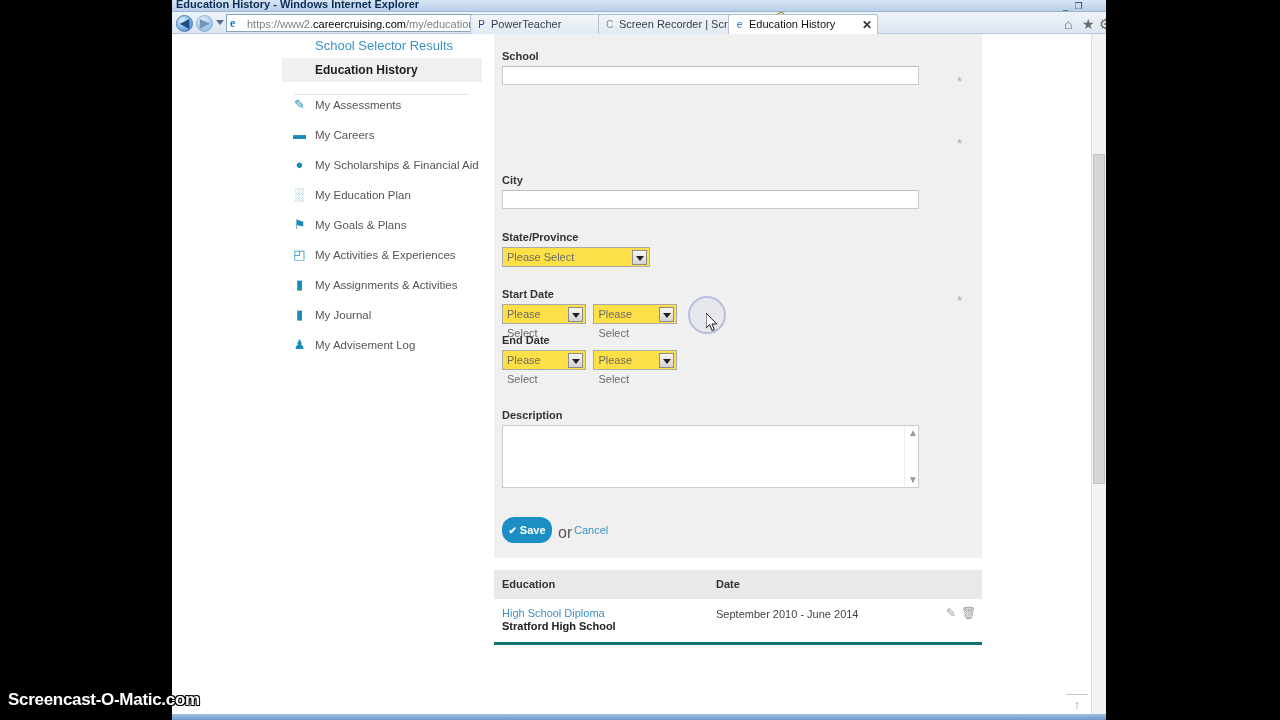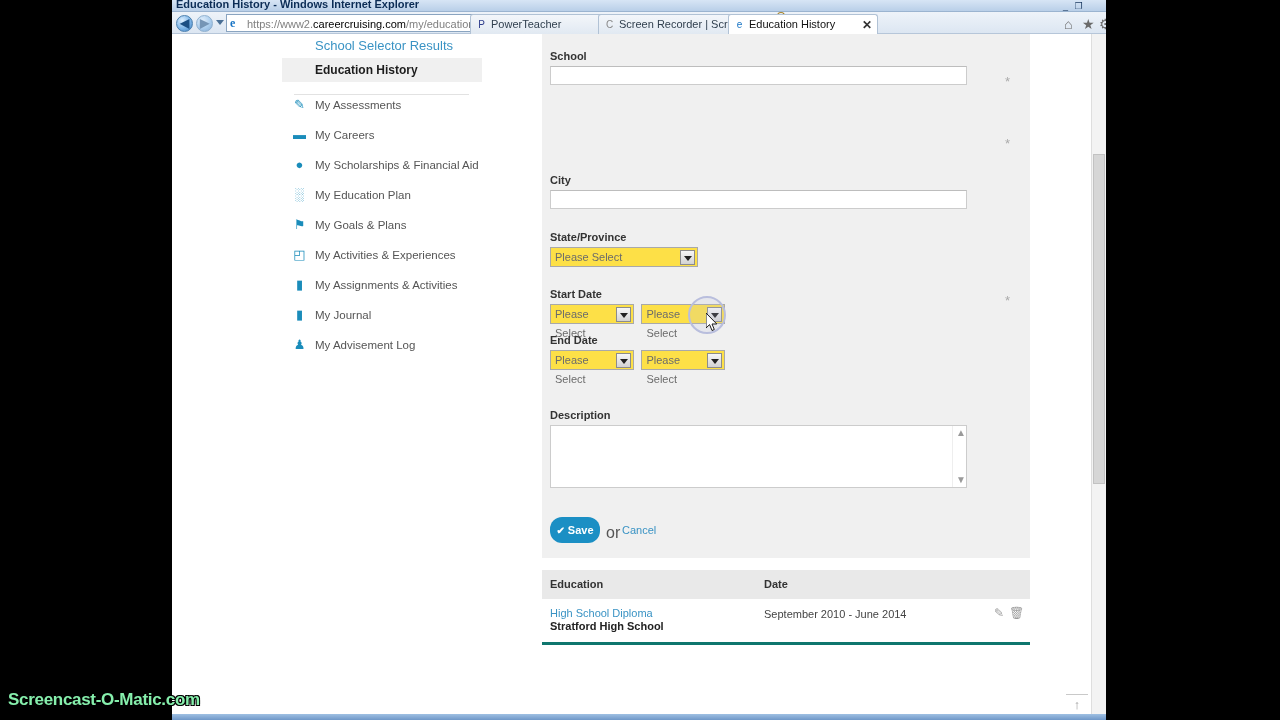--- a/index.html
+++ b/index.html
@@ -155,21 +155,21 @@
     position: relative; height: 30px; line-height: 30px;
     padding-left: 33px; font-size: 11.5px; color: #555;
   }
   .nav-item .nav-icon {
     position: absolute; left: 10px; top: 7px; width: 15px; height: 15px;
     color: #1a8cba; font-size: 13px; line-height: 15px; text-align: center;
   }
 
   
   #main-panel {
-    position: absolute; left: 322px; top: 0; width: 488px; margin-left: 48px;
+    position: absolute; left: 322px; top: 0; width: 488px;
   }
   #form-card {
     position: relative; width: 488px; height: 524px;
     background: #f0f0f0;
   }
   .field { position: absolute; left: 8px; }
   .field-label {
     font-size: 11px; font-weight: bold; color: #333; margin-bottom: 4px;
   }
   .text-input {
@@ -288,21 +288,21 @@
     border: 2px solid #b9bedd; background: rgba(190,196,226,.18);
   }
   #mouse-cursor {
     position: absolute; left: 534px; top: 279px;
     width: 12px; height: 19px;
   }
 
   
   #watermark {
     position: absolute; left: 8px; bottom: 10px;
-    font-size: 17px; font-weight: bold; color: #86efac;
+    font-size: 17px; font-weight: bold; color: #ffffff;
     letter-spacing: -.3px;
     text-shadow: 1px 1px 0 #000, -1px 1px 0 #000, 1px -1px 0 #000, -1px -1px 0 #000;
   }
   #taskbar-strip {
     position: absolute; left: 172px; bottom: 0; width: 934px; height: 6px;
     background: linear-gradient(to bottom,#9fc0e3,#6f97c8);
   }
 </style>
 </head>
 <body>

